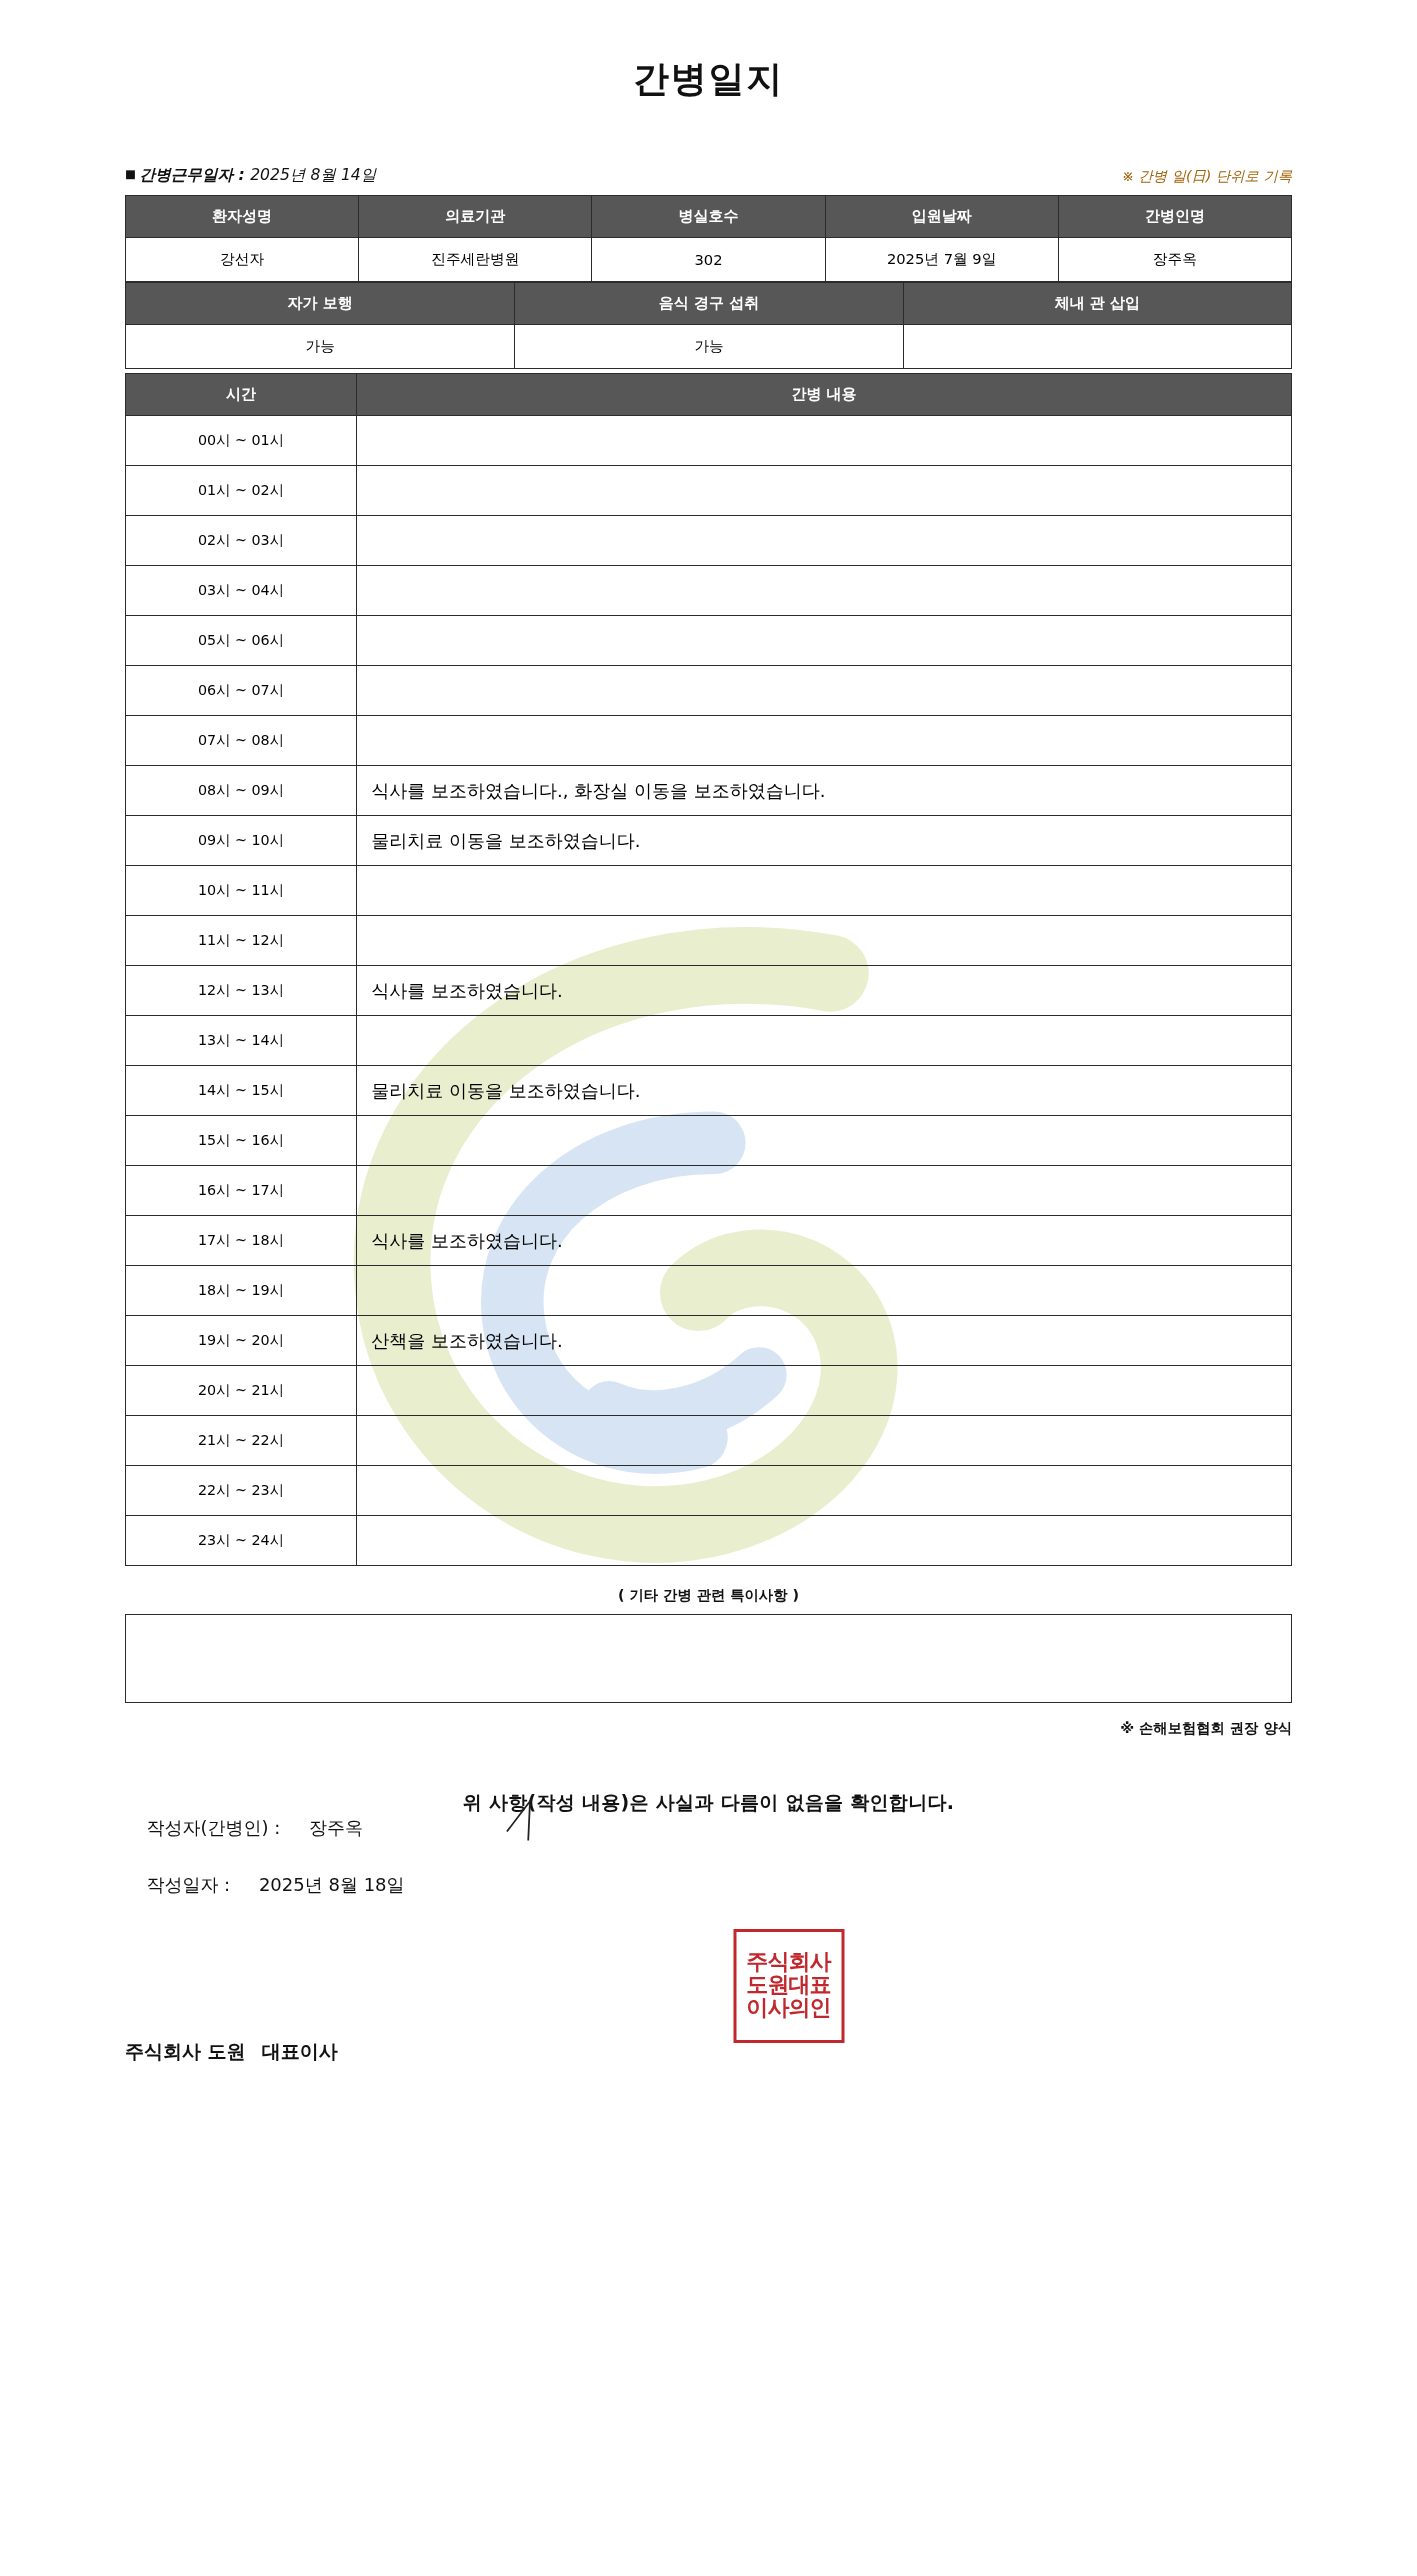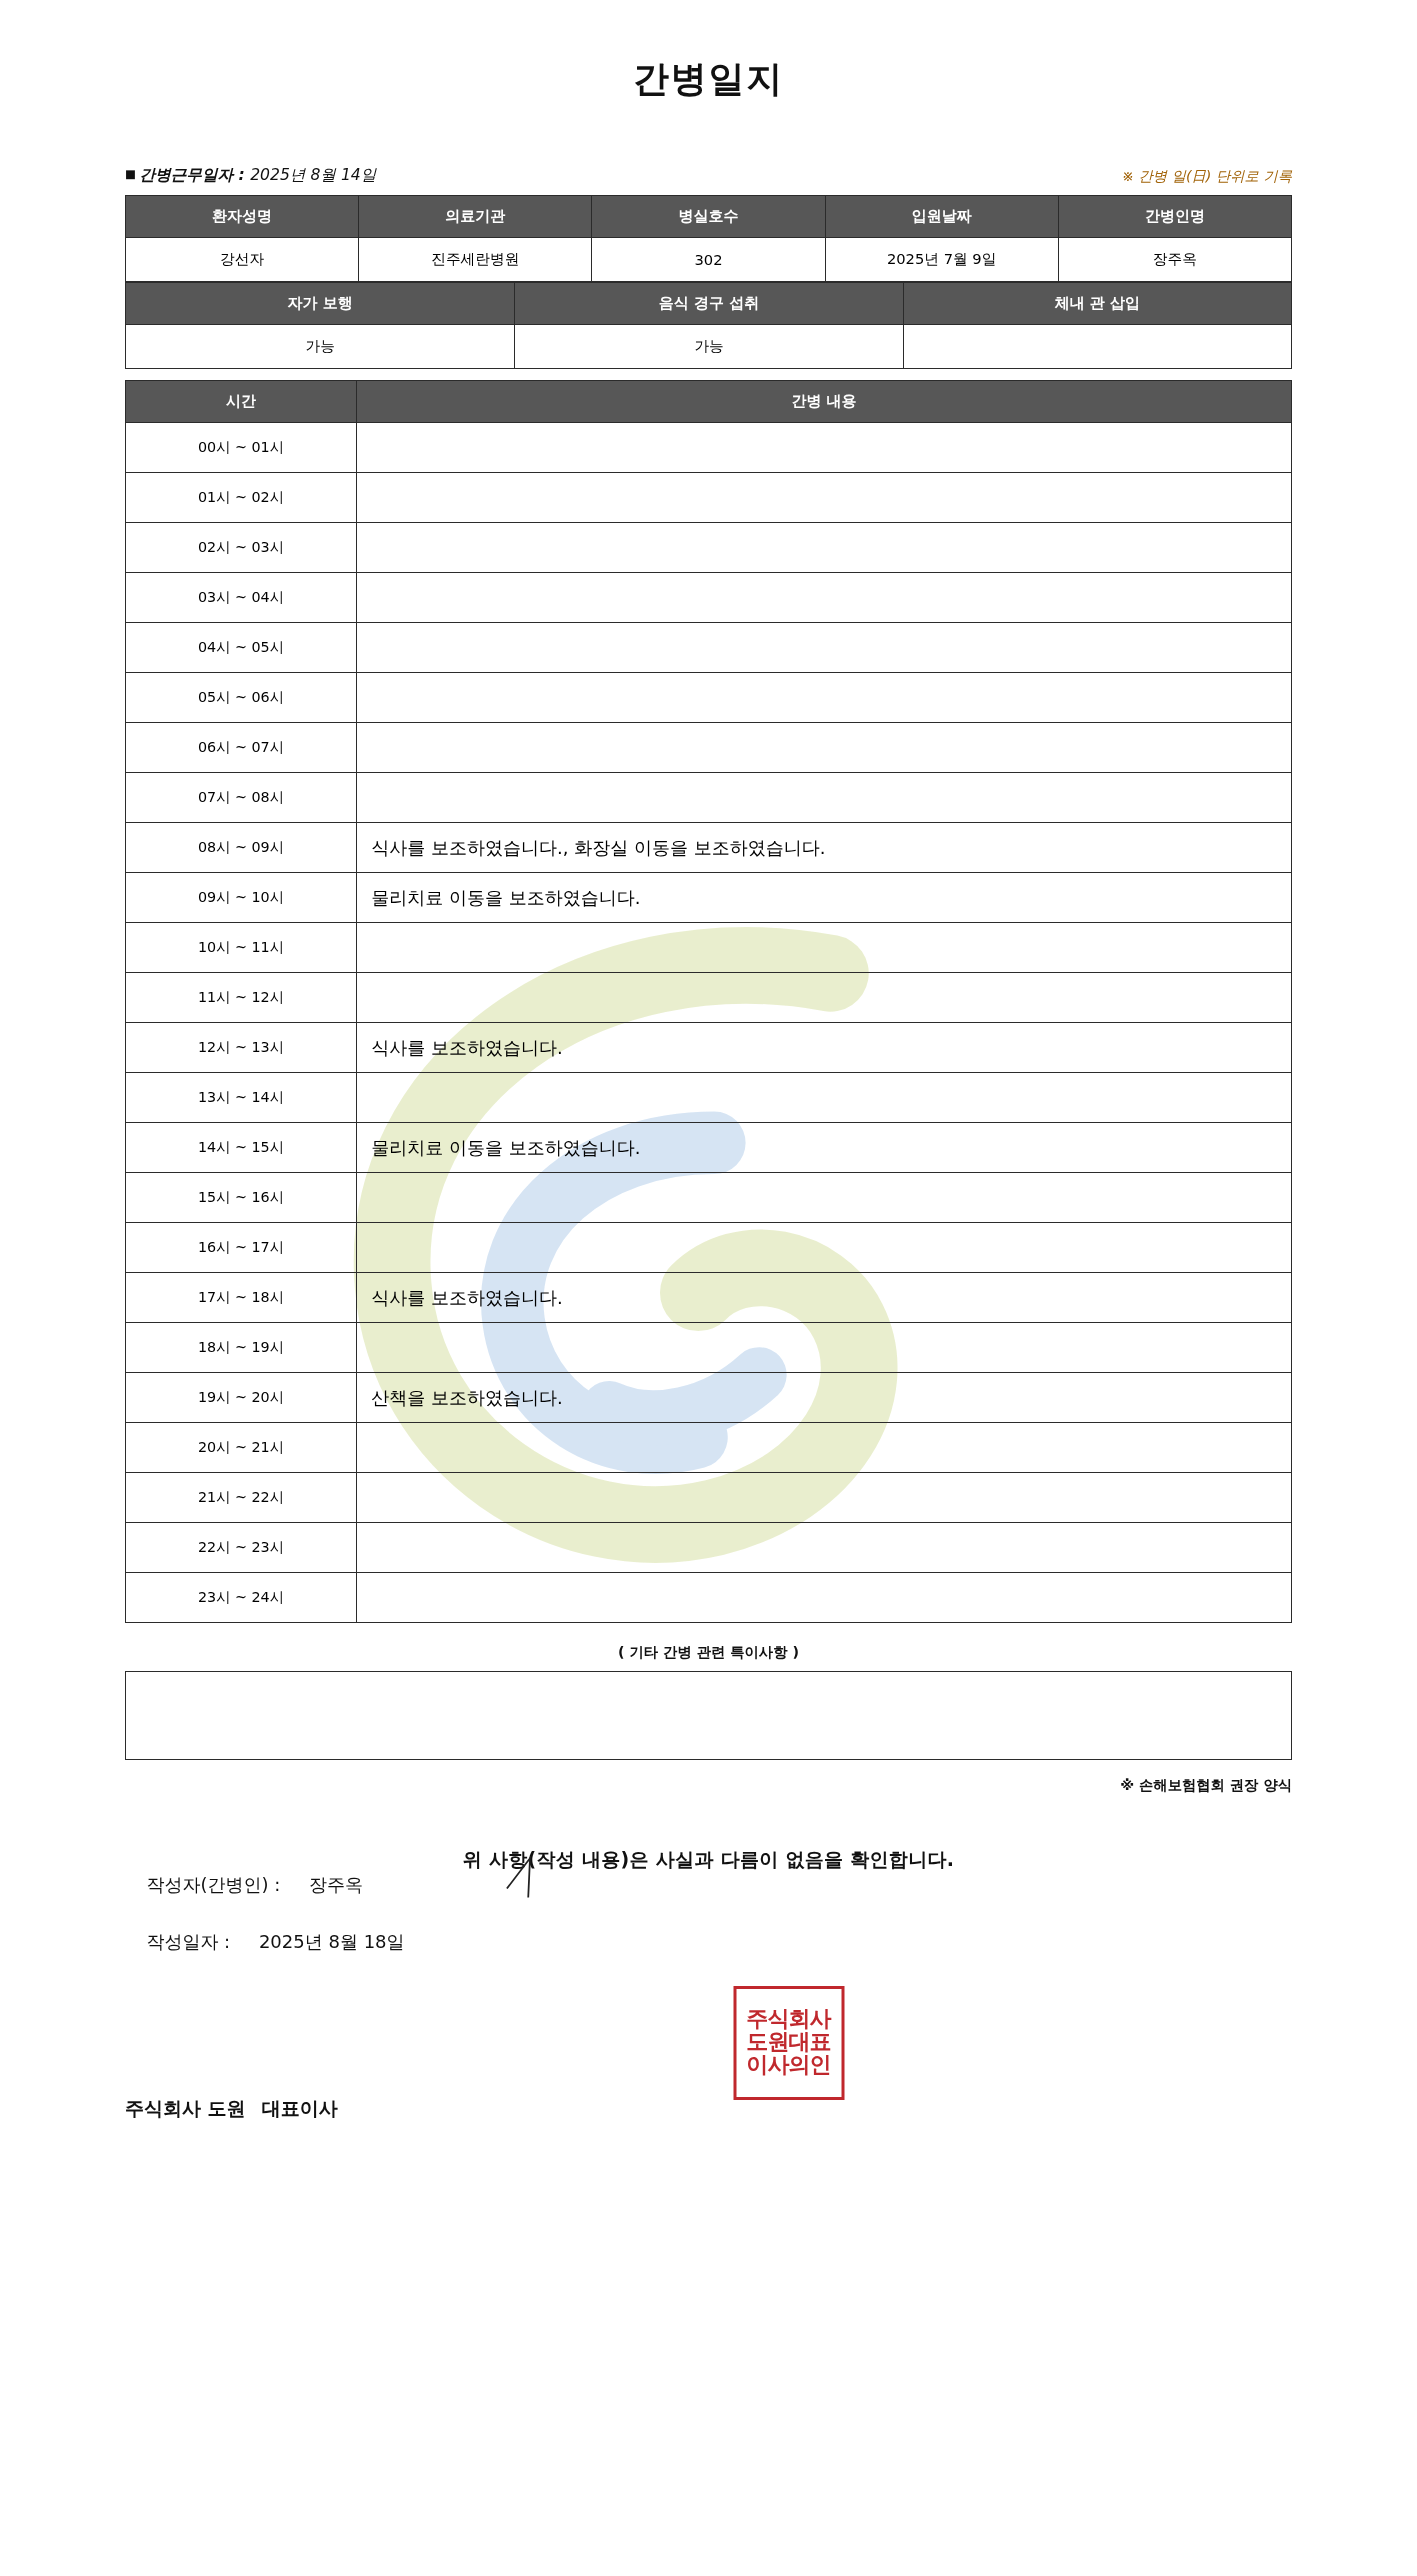--- a/index.html
+++ b/index.html
@@ -85,21 +85,21 @@
     height: 41px;
     text-align: center;
     color: #000000;
   }
 
   table.info { margin-bottom: 0; }
   table.info2 { margin-top: 0; border-collapse: collapse; width:100%; table-layout: fixed;}
   table.info2 th, table.info2 td { border: 0.9px solid #2b2b2b; }
 
   
-  table.care { margin-top: 11px; }
+  table.care { margin-top: 4px; }
   table.care th.time-head { width: 228px; }
   table.care td.time-cell {
     width: 228px;
     font-size: 14.3px;
     height: 47px;
   }
   table.care td.content-cell {
     text-align: left;
     padding-left: 14.3px;
     font-size: 18px;
@@ -268,24 +268,20 @@
           </tr>
       <tr>
             <td class="time-cell">02시 ~ 03시</td>
             <td class="content-cell"></td>
           </tr>
       <tr>
             <td class="time-cell">03시 ~ 04시</td>
             <td class="content-cell"></td>
           </tr>
       <tr>
-            <td class="time-cell">04시 ~ 05시</td>
-            <td class="content-cell"></td>
-          </tr>
-      <tr>
             <td class="time-cell">05시 ~ 06시</td>
             <td class="content-cell"></td>
           </tr>
       <tr>
             <td class="time-cell">06시 ~ 07시</td>
             <td class="content-cell"></td>
           </tr>
       <tr>
             <td class="time-cell">07시 ~ 08시</td>
             <td class="content-cell"></td>

